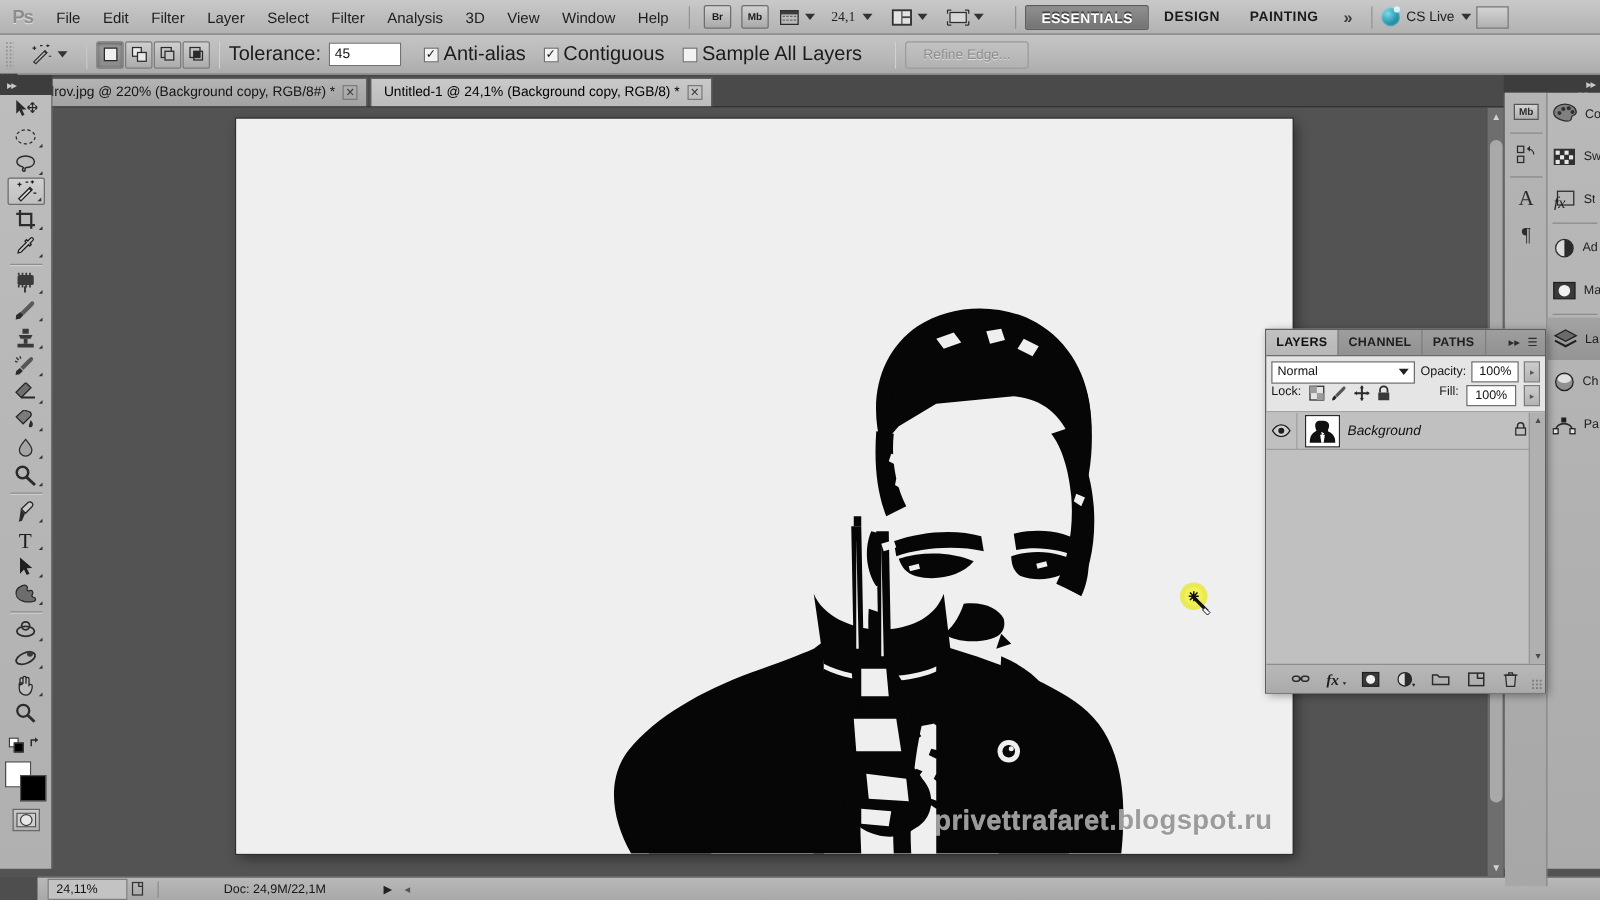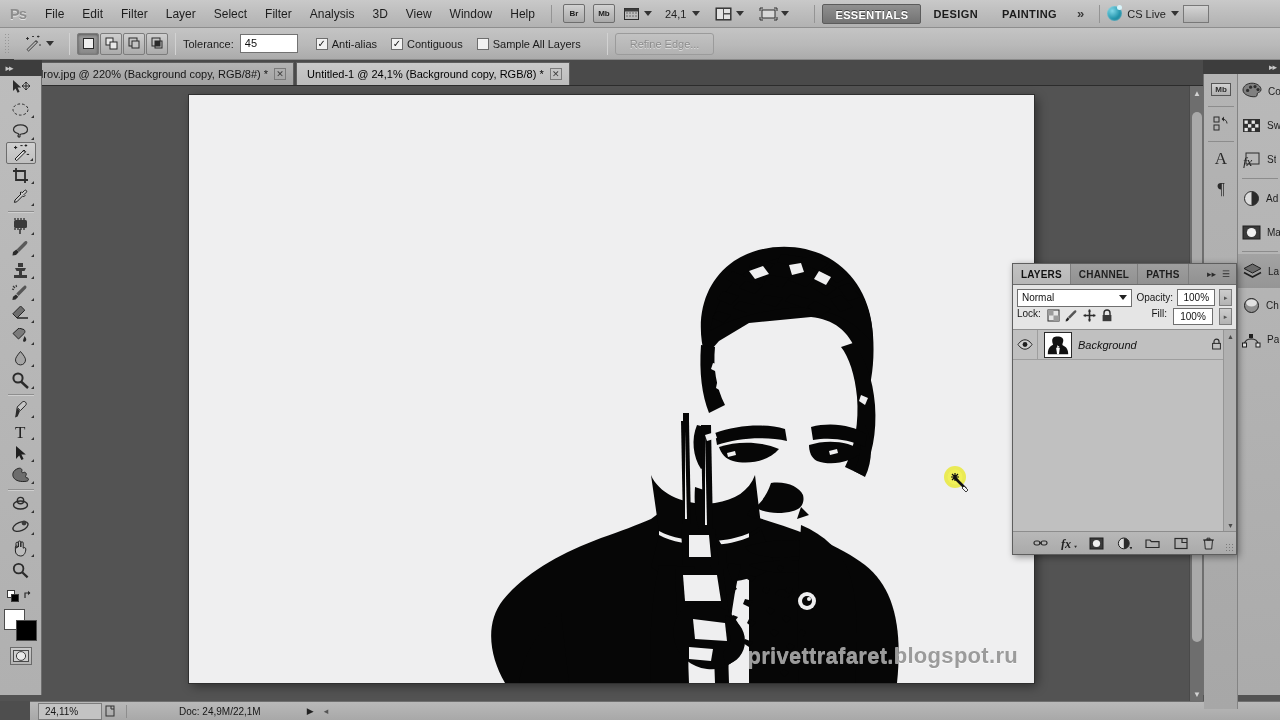--- a/index.html
+++ b/index.html
@@ -29,21 +29,21 @@
   }
   .mb-sep { width: 1px; height: 18px; background: #949494; margin: 0 7px; }
   .mb-icon-btn {
     width: 22px; height: 19px; border: 1px solid #6e6e6e; border-radius: 2px;
     background: linear-gradient(180deg,#d2d2d2,#a9a9a9);
     display: flex; align-items: center; justify-content: center;
     font-size: 8px; color: #1c1c1c; font-weight: bold; margin: 0 4px;
   }
   .mb-tool { display: flex; align-items: center; gap: 3px; margin: 0 3px; }
   .caret { width: 0; height: 0; border-left: 4px solid transparent; border-right: 4px solid transparent; border-top: 5px solid #333; }
-  .zoomval { font-size: 11px; color: #222; margin-left: 10px; }
+  .zoomval { font-size: 11px; color: #222; margin-left: 10px; font-family: Liberation Serif, serif; }
   .glyph-box { width: 19px; height: 16px; display:flex; align-items:center; justify-content:center; }
   .ws-btn {
     height: 20px; padding: 0 12px; line-height: 20px; font-size: 11px; font-weight: bold;
     color: #1b1b1b; letter-spacing: .4px;
   }
   .ws-btn.active {
     background: linear-gradient(180deg,#909090,#737373);
     color: #fff; border: 1px solid #5c5c5c; border-radius: 2px;
     text-shadow: 0 -1px 0 rgba(0,0,0,.5);
   }
@@ -68,21 +68,21 @@
   .grip { width: 7px; height: 22px; background-image: radial-gradient(#8d8d8d 1px, transparent 1px); background-size: 3px 3px; opacity:.8; margin-right:4px;}
   .ob-tool { display: flex; align-items: center; gap: 4px; padding: 0 8px; }
   .ob-sep { width: 1px; height: 22px; background: #989898; border-right: 1px solid #d2d2d2; margin: 0 7px; }
   .sel-modes { display: flex; gap: 1px; }
   .sel-btn {
     width: 22px; height: 22px; border: 1px solid #7c7c7c; border-radius: 2px;
     background: linear-gradient(180deg,#cfcfcf,#ababab);
     display: flex; align-items: center; justify-content: center;
   }
   .sel-btn.active { background: linear-gradient(180deg,#9c9c9c,#8a8a8a); box-shadow: inset 0 1px 3px rgba(0,0,0,.45); }
-  .ob-label { font-size: 11px; color: #1b1b1b; margin-right: 6px; }
+  .ob-label { font-size: 16px; color: #1b1b1b; margin-right: 6px; }
   .ob-input {
     width: 58px; height: 19px; border: 1px solid #727272; background: #fff;
     font-size: 11px; color: #111; padding: 0 4px; line-height: 17px;
     font-family: "Liberation Sans", sans-serif;
   }
   .chk-wrap { display: flex; align-items: center; gap: 4px; margin-right: 14px; }
   .chkbox {
     width: 12px; height: 12px; border: 1px solid #6d6d6d; background: #f2f2f2;
     display: flex; align-items: center; justify-content: center;
     font-size: 10px; color: #111; line-height: 1;

